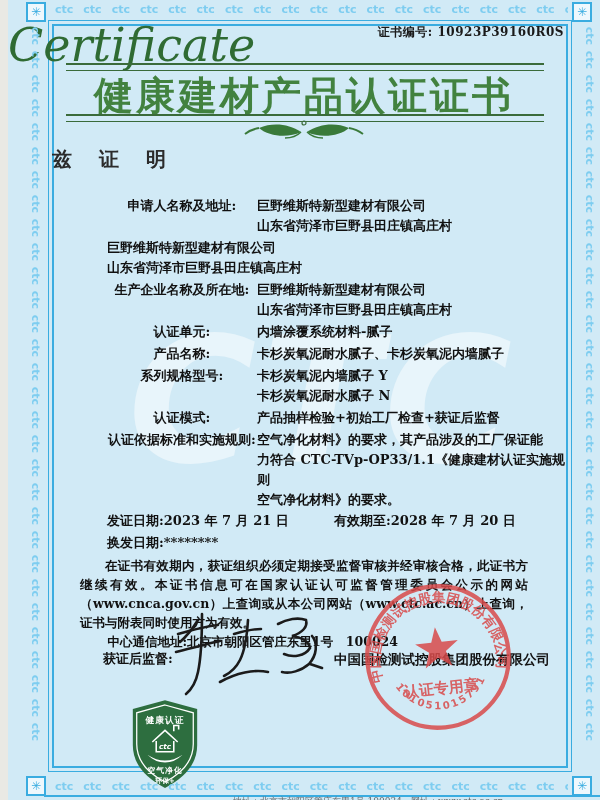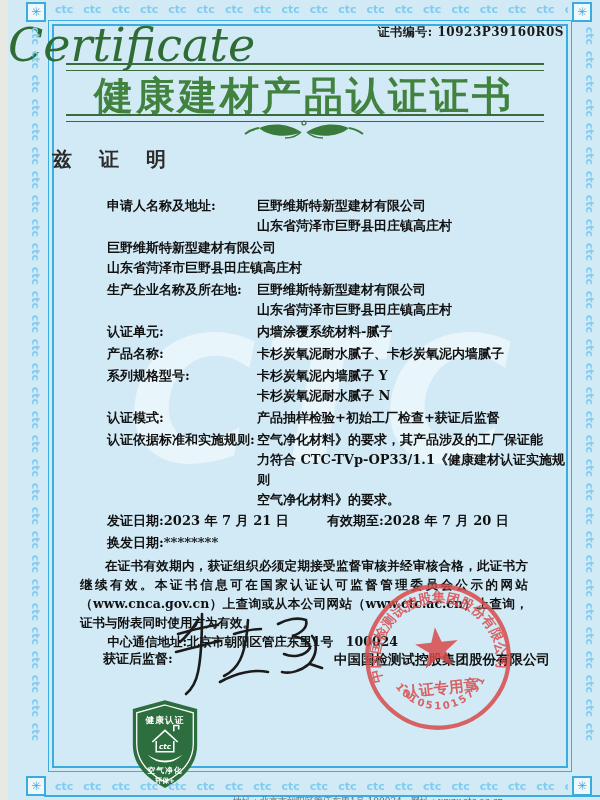--- a/index.html
+++ b/index.html
@@ -61,26 +61,26 @@
   .statement{
     position:absolute;left:0;right:0;top:146px;text-align:left;z-index:2;
     font-size:20px;letter-spacing:10px;color:#2b2b2b;font-weight:700;margin-left:44px;
   }
   
   .fields{
     position:absolute;left:99px;right:30px;top:196px;z-index:2;
     font-size:13px;line-height:20px;color:#111;font-weight:600;
   }
   .frow{display:flex;margin-bottom:2px;}
-  .flabel{flex:none;width:150px;white-space:nowrap;}
+  .flabel{flex:none;width:150px;white-space:nowrap;text-align:center;}
   .fval{flex:1;}
   
   .dates{position:absolute;left:99px;top:512px;z-index:2;font-size:13px;color:#111;font-weight:600;}
   .date-issue{position:absolute;left:0;top:0;white-space:nowrap;}
-  .date-valid{position:absolute;left:220px;top:0;white-space:nowrap;}
+  .date-valid{position:absolute;left:227px;top:0;white-space:nowrap;}
   .date-reissue{position:absolute;left:0;top:22px;white-space:nowrap;}
   
   .notice{
     position:absolute;left:72px;top:556px;width:448px;z-index:2;
     font-size:12.5px;line-height:19px;color:#111;font-weight:600;text-align:justify;
   }
   .notice-body{text-indent:2em;}
   .notice-address{margin-top:0;text-indent:2.2em;}
   
   .signer-label{position:absolute;left:95px;top:650px;z-index:2;font-size:13px;font-weight:bold;color:#111;}

